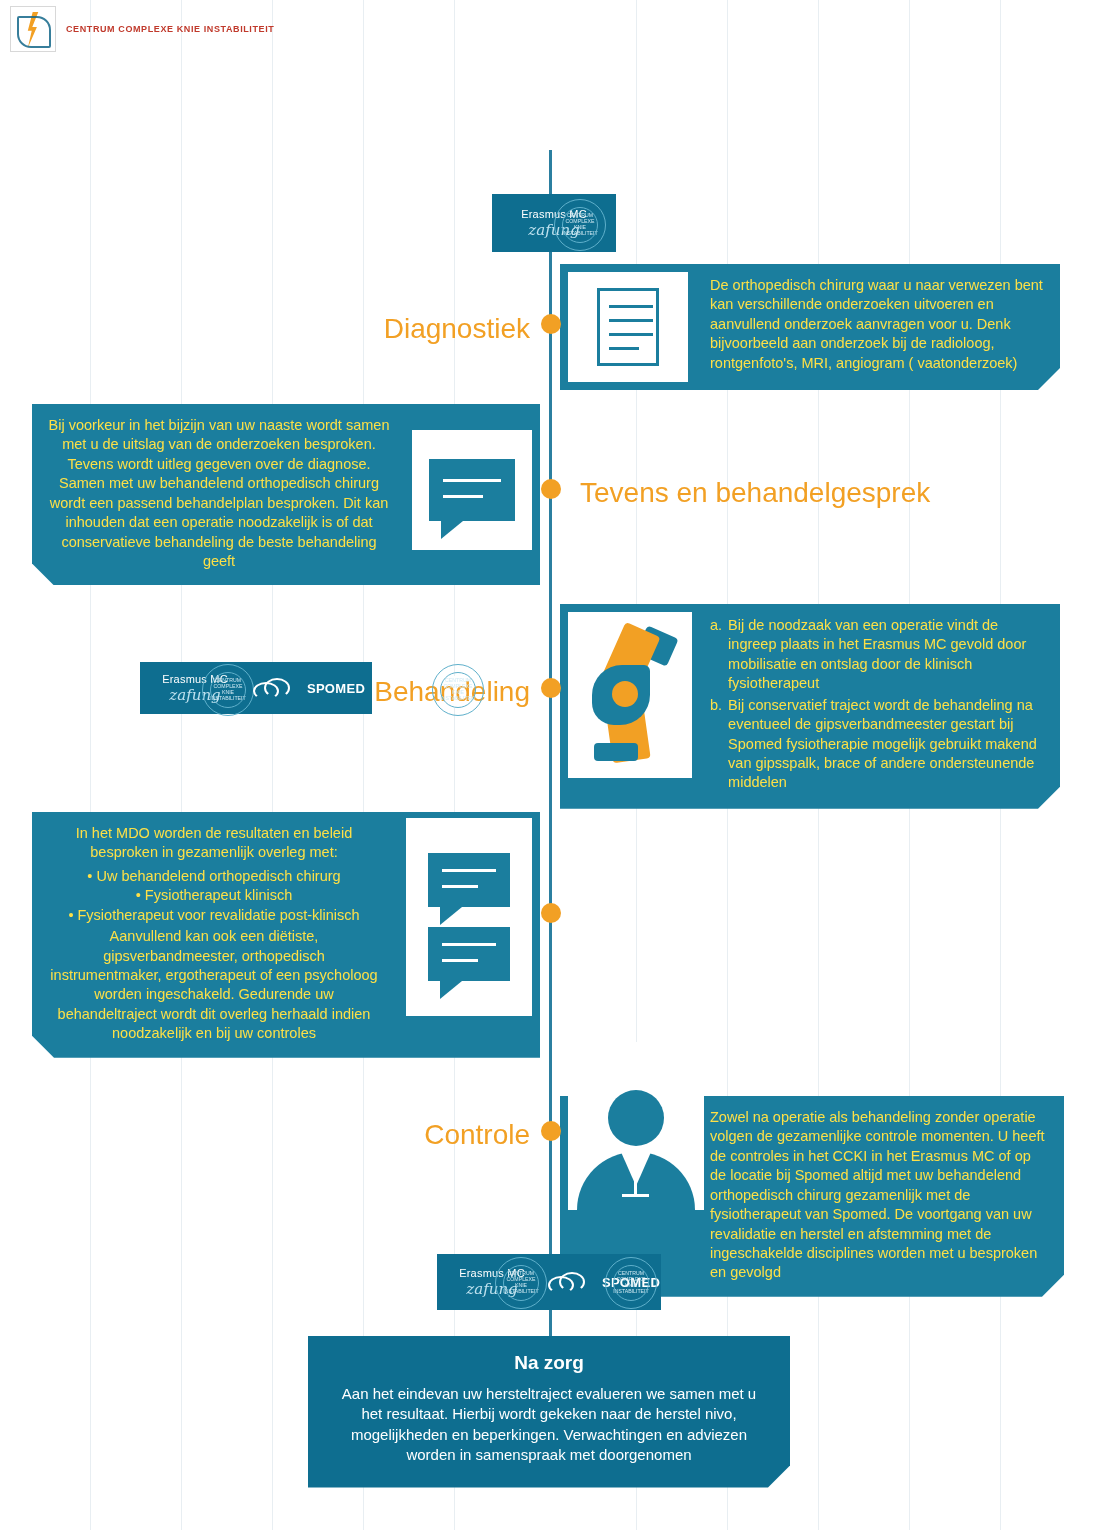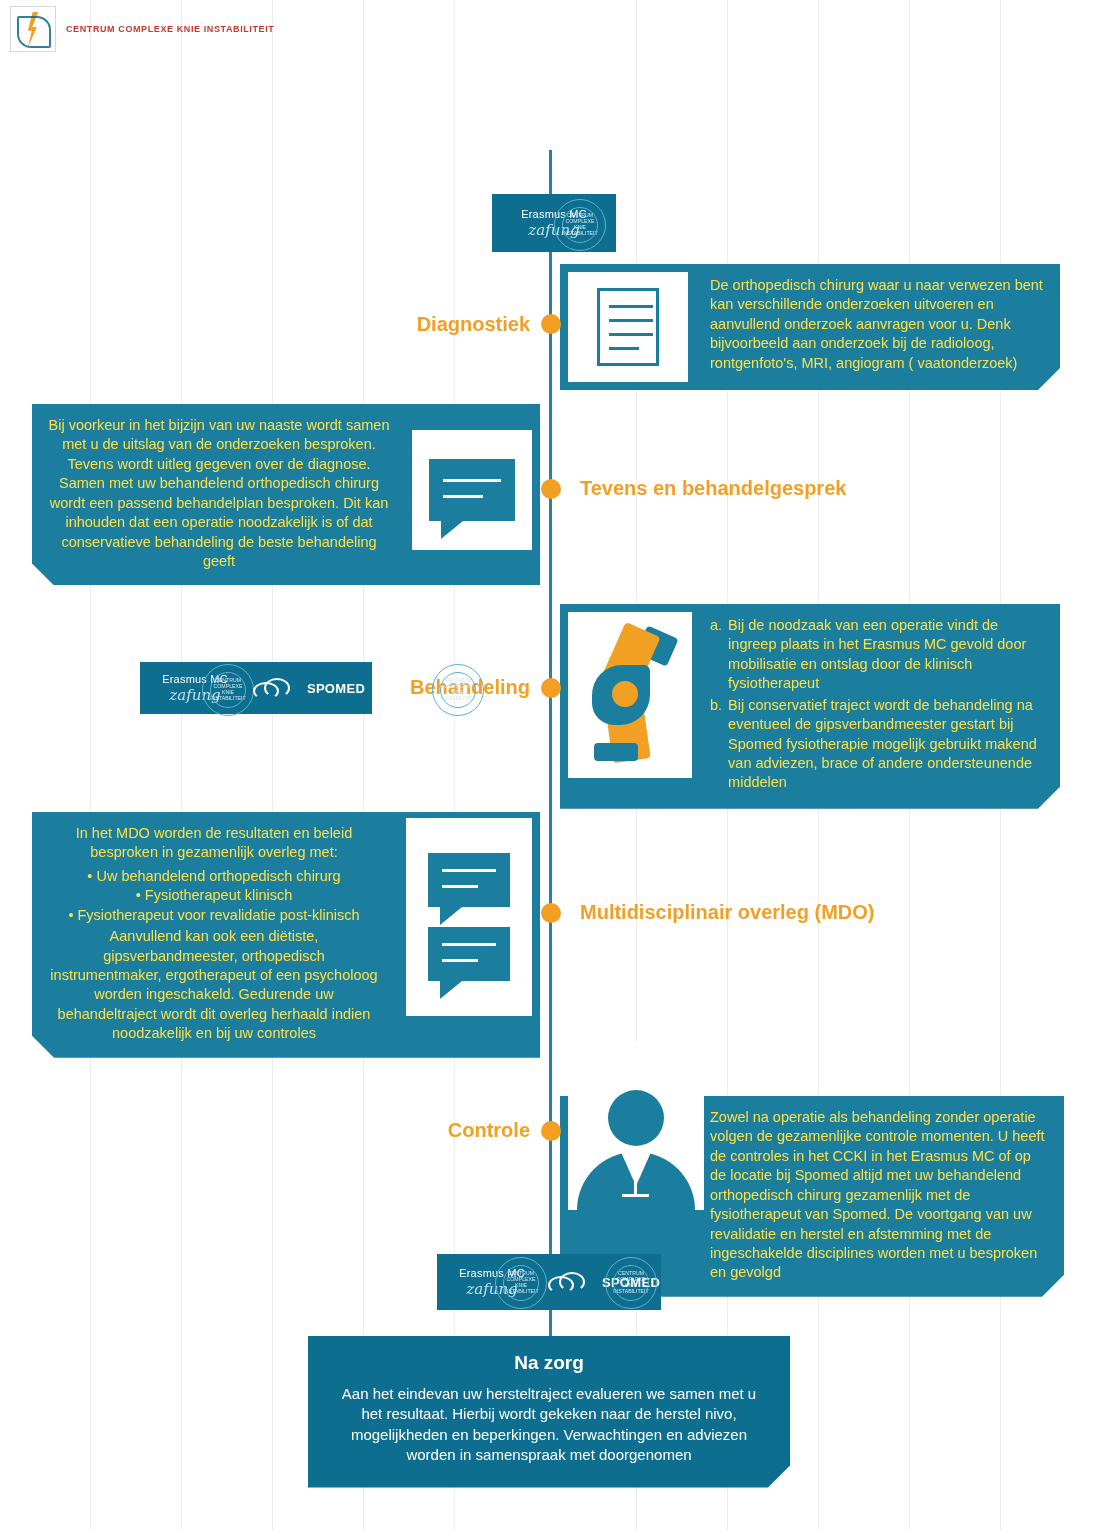--- a/index.html
+++ b/index.html
@@ -71,21 +71,21 @@
   .bottom-body { font-size:15px; line-height:1.36; }
 
   
   .dot {
     position:absolute; width:20px; height:20px; border-radius:50%;
     background:#f2a024; z-index:4;
   }
 
   
   .stage-label {
-    position:absolute; font-size:20px; font-weight:700; color:#f2a024;
+    position:absolute; font-size:28px; font-weight:400; color:#f2a024;
     white-space:nowrap;
   }
   .stage-label.right { text-align:left; }
   .stage-label.left  { text-align:right; }
 
   
   .panel-r {
     position:absolute; padding:12px 16px 14px 150px;
     font-size:14.5px; line-height:1.34;
   }
@@ -269,21 +269,21 @@
   <div class="stage-label right" style="left:580px; top:477px;">Tevens en behandelgesprek</div>
 
   <div class="panel-r teal notch-br" style="left:560px; top:604px; width:500px; min-height:182px;">
     <ol class="ab" style="list-style:none;">
       <li>
         <span class="mk">a.</span>
         <span>Bij de noodzaak van een operatie vindt de ingreep plaats in het Erasmus MC gevold door mobilisatie en ontslag door de klinisch fysiotherapeut</span>
       </li>
       <li>
         <span class="mk">b.</span>
-        <span>Bij conservatief traject wordt de behandeling na eventueel de gipsverbandmeester gestart bij Spomed fysiotherapie mogelijk gebruikt makend van adviezen, brace of andere ondersteunende middelen</span>
+        <span>Bij conservatief traject wordt de behandeling na eventueel de gipsverbandmeester gestart bij Spomed fysiotherapie mogelijk gebruikt makend van gipsspalk, brace of andere ondersteunende middelen</span>
       </li>
     </ol>
   </div>
   <div class="icon-card" style="left:568px; top:612px; width:124px; height:166px;">
     <div class="knee">
       <div class="tip"></div>
       <div class="thigh"></div>
       <div class="shin"></div>
       <div class="brace"></div>
       <div class="cap"></div>
@@ -325,21 +325,20 @@
     <div class="bubble" style="width:82px; height:54px;">
       <i style="top:16px; width:54px;"></i>
       <i style="top:32px; width:36px;"></i>
     </div>
     <div class="bubble" style="width:82px; height:54px; margin-top:14px;">
       <i style="top:16px; width:54px;"></i>
       <i style="top:32px; width:36px;"></i>
     </div>
   </div>
   <div class="dot" style="left:541px; top:903px;"></div>
-  <div class="stage-label right" style="left:580px; top:901px;">Multidisciplinair overleg (MDO)</div>
 
   <div class="panel-r teal notch-br" style="left:560px; top:1096px; width:504px; min-height:180px;">
     <span>Zowel na operatie als behandeling zonder operatie volgen de gezamenlijke controle momenten. U heeft de controles in het CCKI in het Erasmus MC of op de locatie bij Spomed altijd met uw behandelend orthopedisch chirurg gezamenlijk met de fysiotherapeut van Spomed. De voortgang van uw revalidatie en herstel en afstemming met de ingeschakelde disciplines worden met u besproken en gevolgd</span>
   </div>
   <div class="icon-card" style="left:568px; top:1042px; width:136px; height:168px; align-items:flex-end;">
     <div class="person">
       <div class="head"></div>
       <div class="body"></div>
       <div class="v"></div>
       <div class="ste"></div>

